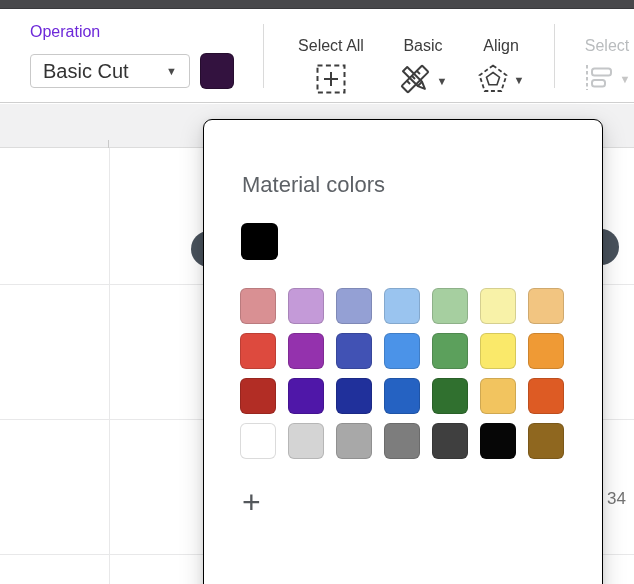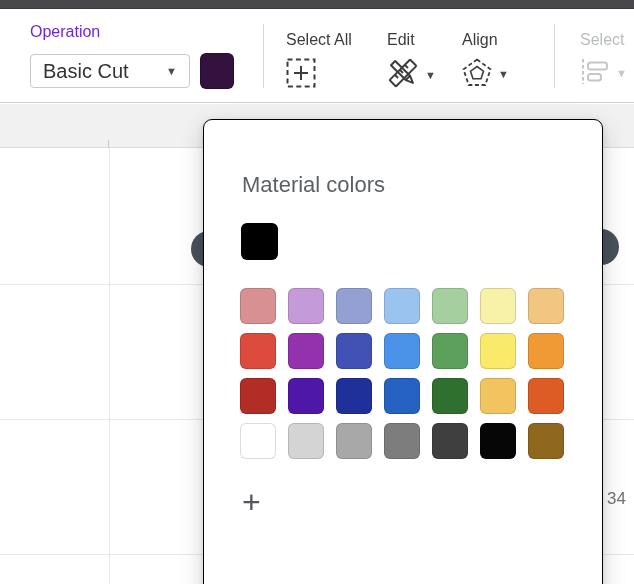--- a/index.html
+++ b/index.html
@@ -21,22 +21,22 @@
                display:flex; align-items:center; justify-content:space-between;
                padding:0 12px; cursor:pointer; }
   .op-select .val { font-size:20px; color:#333; }
   .caret { font-size:11px; color:#4a4a4a; line-height:1; }
   .caret.dim { color:#c6c6c6; }
   .op-swatch { position:absolute; left:200px; top:44px; width:34px; height:36px;
                border-radius:6px; border:1px solid rgba(0,0,0,.25); cursor:pointer; }
   .vdiv { position:absolute; top:15px; width:1px; height:64px; background:#dadada; }
   .vdiv.d1 { left:263px; } .vdiv.d2 { left:554px; }
 
-  .tb-btn { position:absolute; top:22px; display:flex; flex-direction:column;
-            cursor:pointer; }
+  .tb-btn { position:absolute; top:28px; display:flex; flex-direction:column;
+            align-items:center; cursor:pointer; }
   .tb-btn .lbl { font-size:16px; color:#3c3c3c; margin-bottom:9px; white-space:nowrap; }
   .tb-btn .ic-row { display:flex; align-items:center; gap:6px; }
   .tb-btn.disabled { cursor:default; }
   .tb-btn.disabled .lbl { color:#b9bcbe; }
   .b-selectall { left:286px; width:90px; }
   .b-edit { left:387px; width:72px; }
   .b-offset { left:462px; width:78px; }
   .b-align { left:580px; width:54px; }
 
   
@@ -99,21 +99,21 @@
           <svg width="30" height="30" viewBox="0 0 30 30">
             <rect x="1.5" y="1.5" width="27" height="27" fill="none" stroke="#3d3d3d" stroke-width="2" stroke-dasharray="5 3.4"></rect>
             <line x1="15" y1="8" x2="15" y2="22" stroke="#3d3d3d" stroke-width="2"></line>
             <line x1="8" y1="15" x2="22" y2="15" stroke="#3d3d3d" stroke-width="2"></line>
           </svg>
         </span>
       </div>
     </div>
 
     <div class="tb-btn b-edit">
-      <div class="lbl">Edit</div>
+      <div class="lbl">Basic</div>
       <div class="ic-row">
         <span>
           <svg width="32" height="30" viewBox="0 0 32 30">
             <g fill="none" stroke="#3d3d3d" stroke-width="2" stroke-linejoin="round">
               <g transform="rotate(45 16 15)">
                 <rect x="11.5" y="0.5" width="9" height="29" rx="1"></rect>
                 <line x1="11.5" y1="8" x2="16" y2="8"></line>
                 <line x1="11.5" y1="15" x2="16" y2="15"></line>
                 <line x1="11.5" y1="22" x2="16" y2="22"></line>
               </g>

